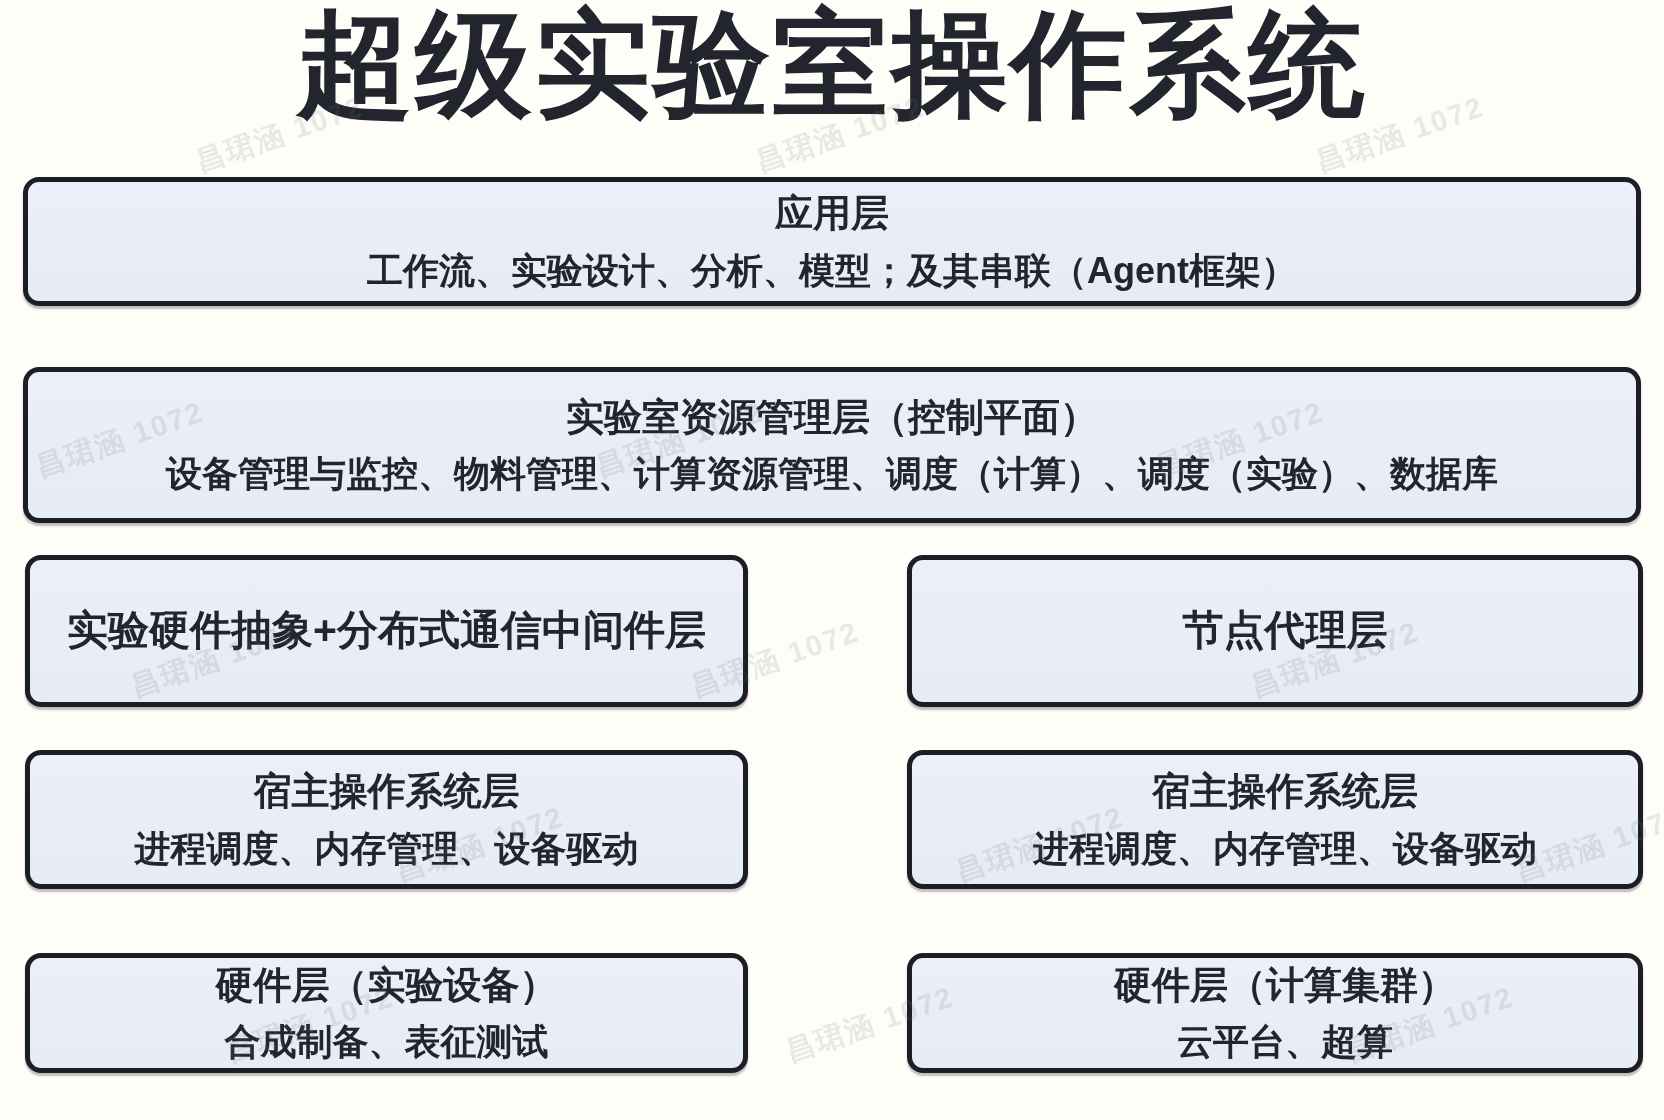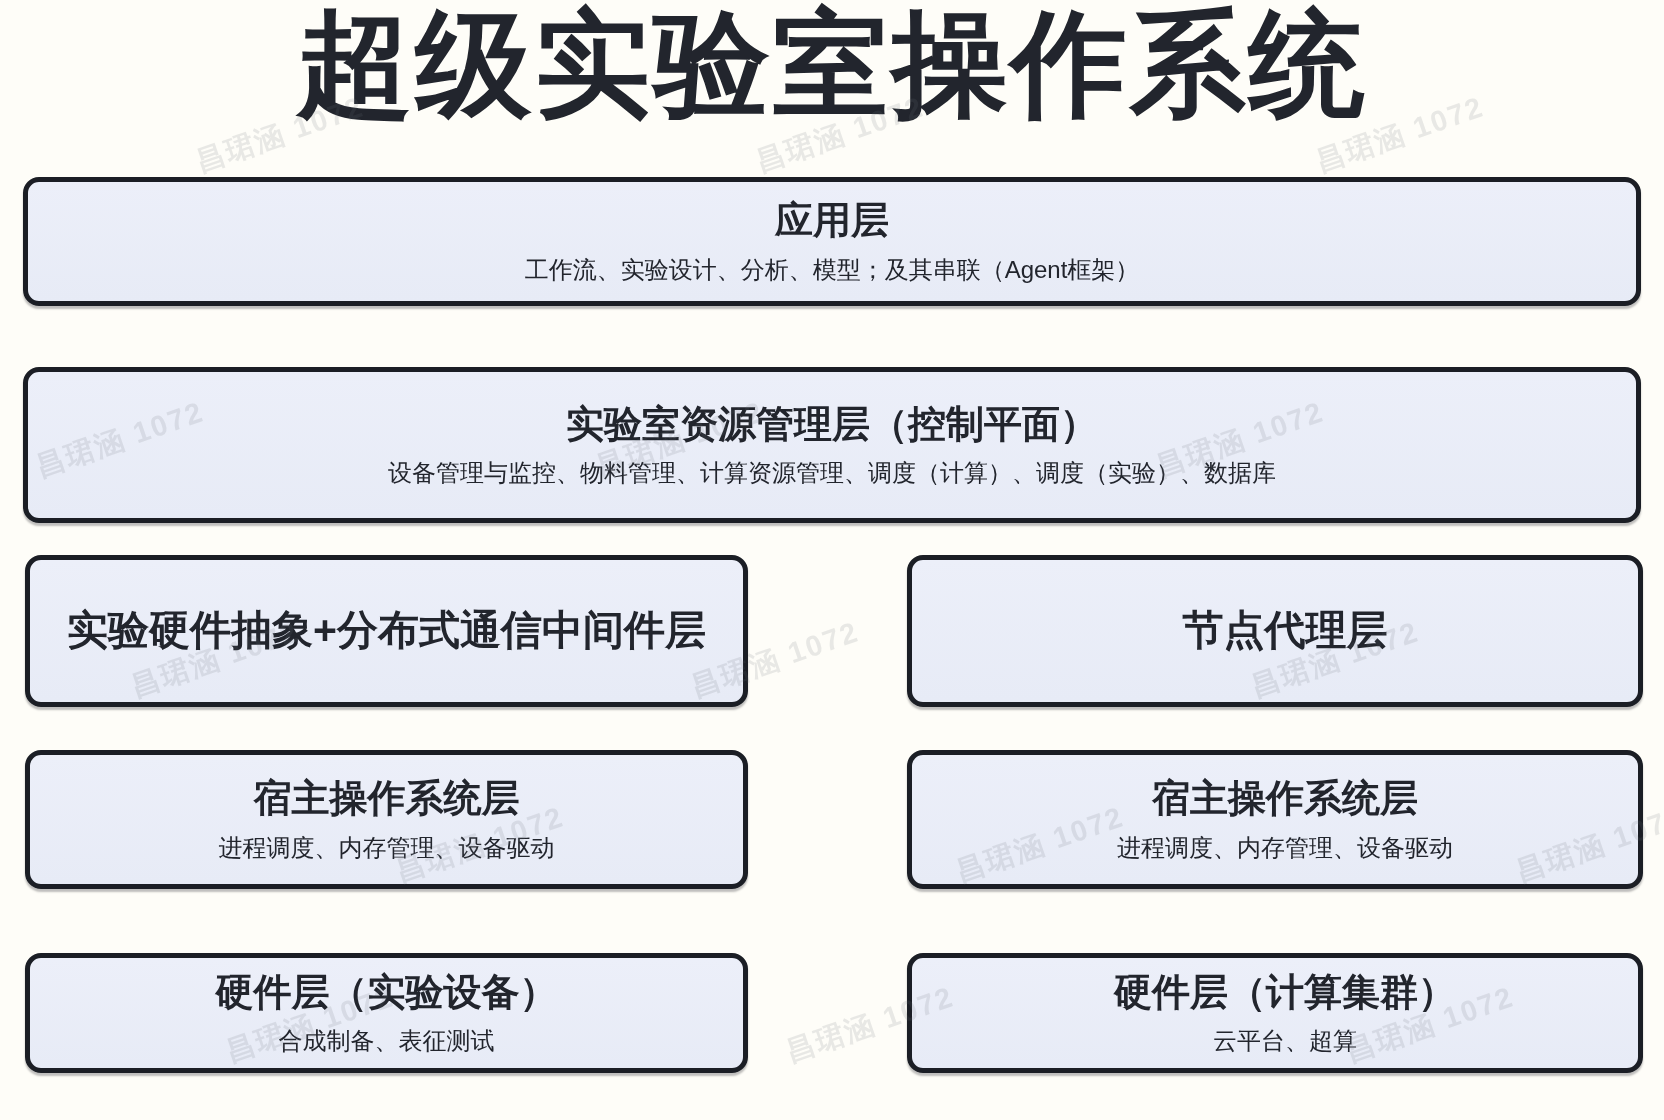--- a/index.html
+++ b/index.html
@@ -54,22 +54,22 @@
   .r4{top:750px;height:139px;}
   .r5{top:953px;height:120px;}
   .box-title{
     font-size:38px;
     font-weight:800;
     line-height:1.2;
     white-space:nowrap;
   }
   .big .box-title{font-size:41px;}
   .box-sub{
-    font-size:24px;
-    font-weight:400;
+    font-size:36px;
+    font-weight:700;
     line-height:1.2;
     white-space:nowrap;
   }
   .watermarks{
     position:absolute;
     inset:0;
     pointer-events:none;
     z-index:5;
   }
   .wm{

